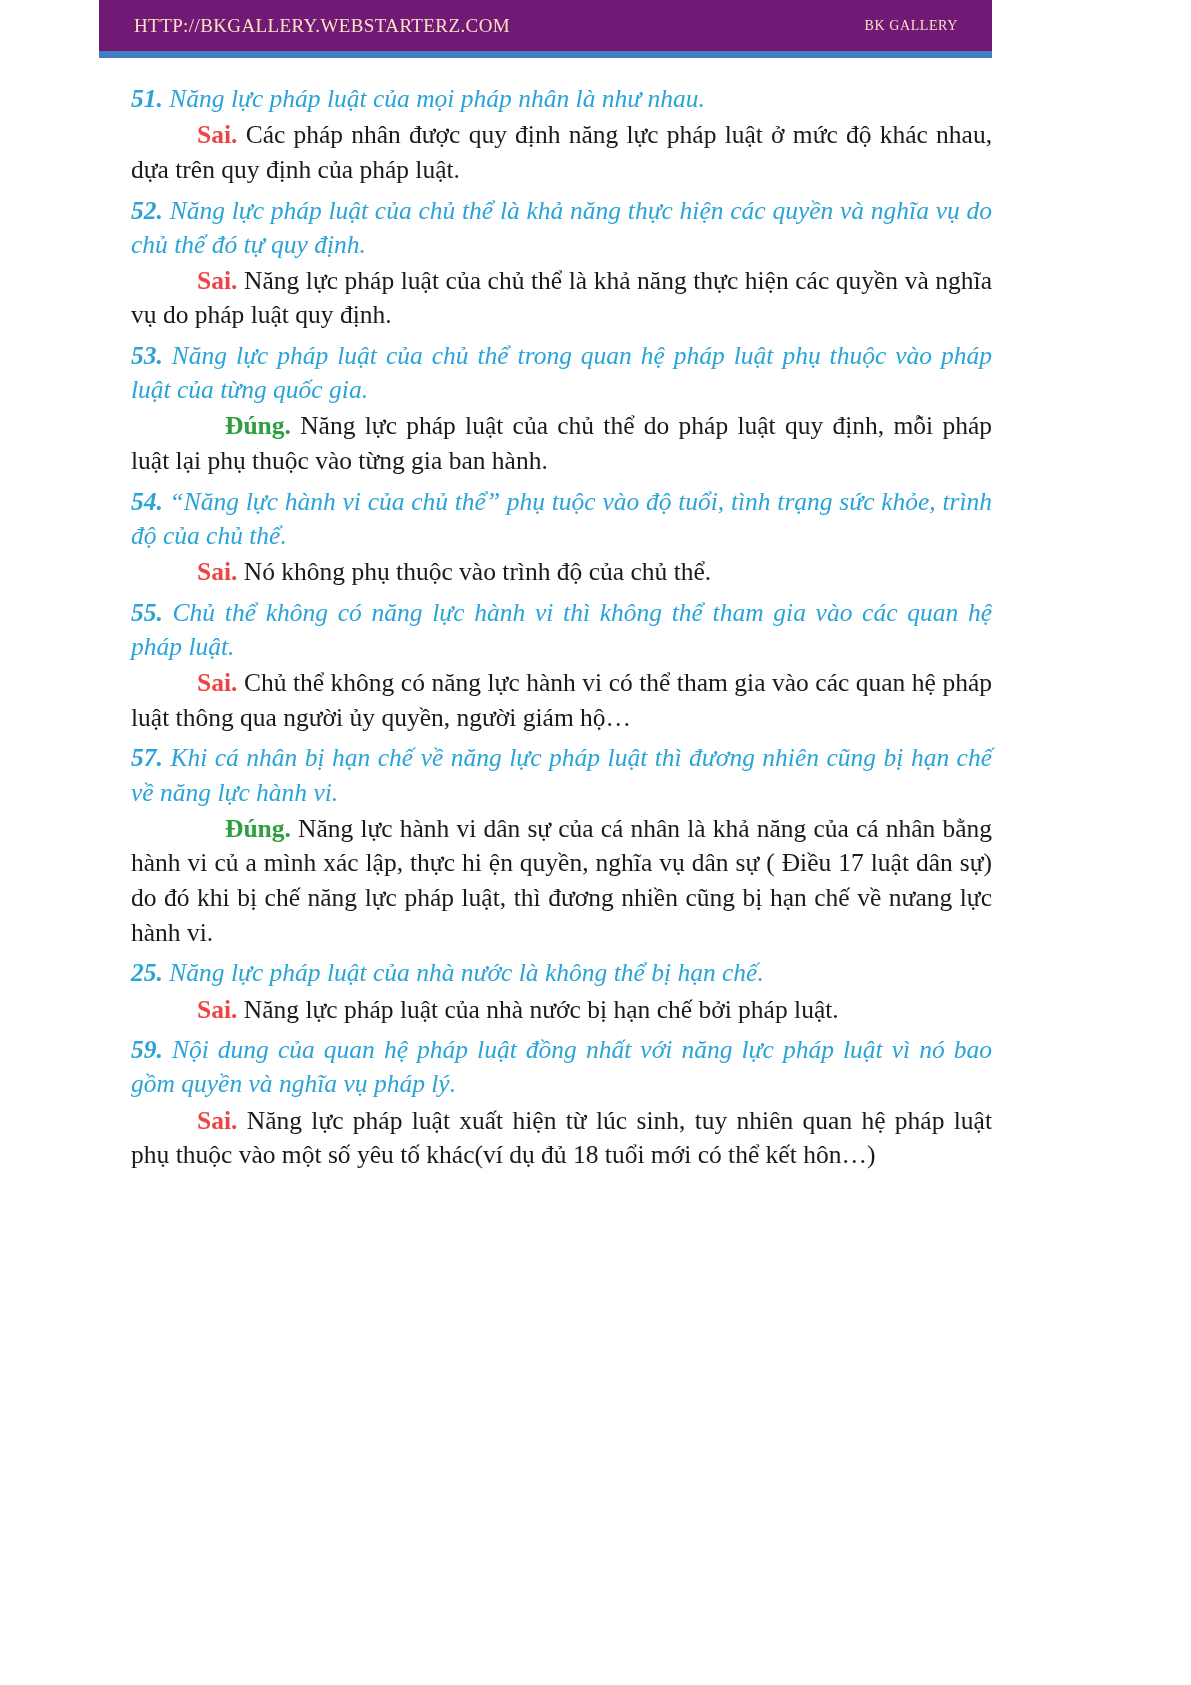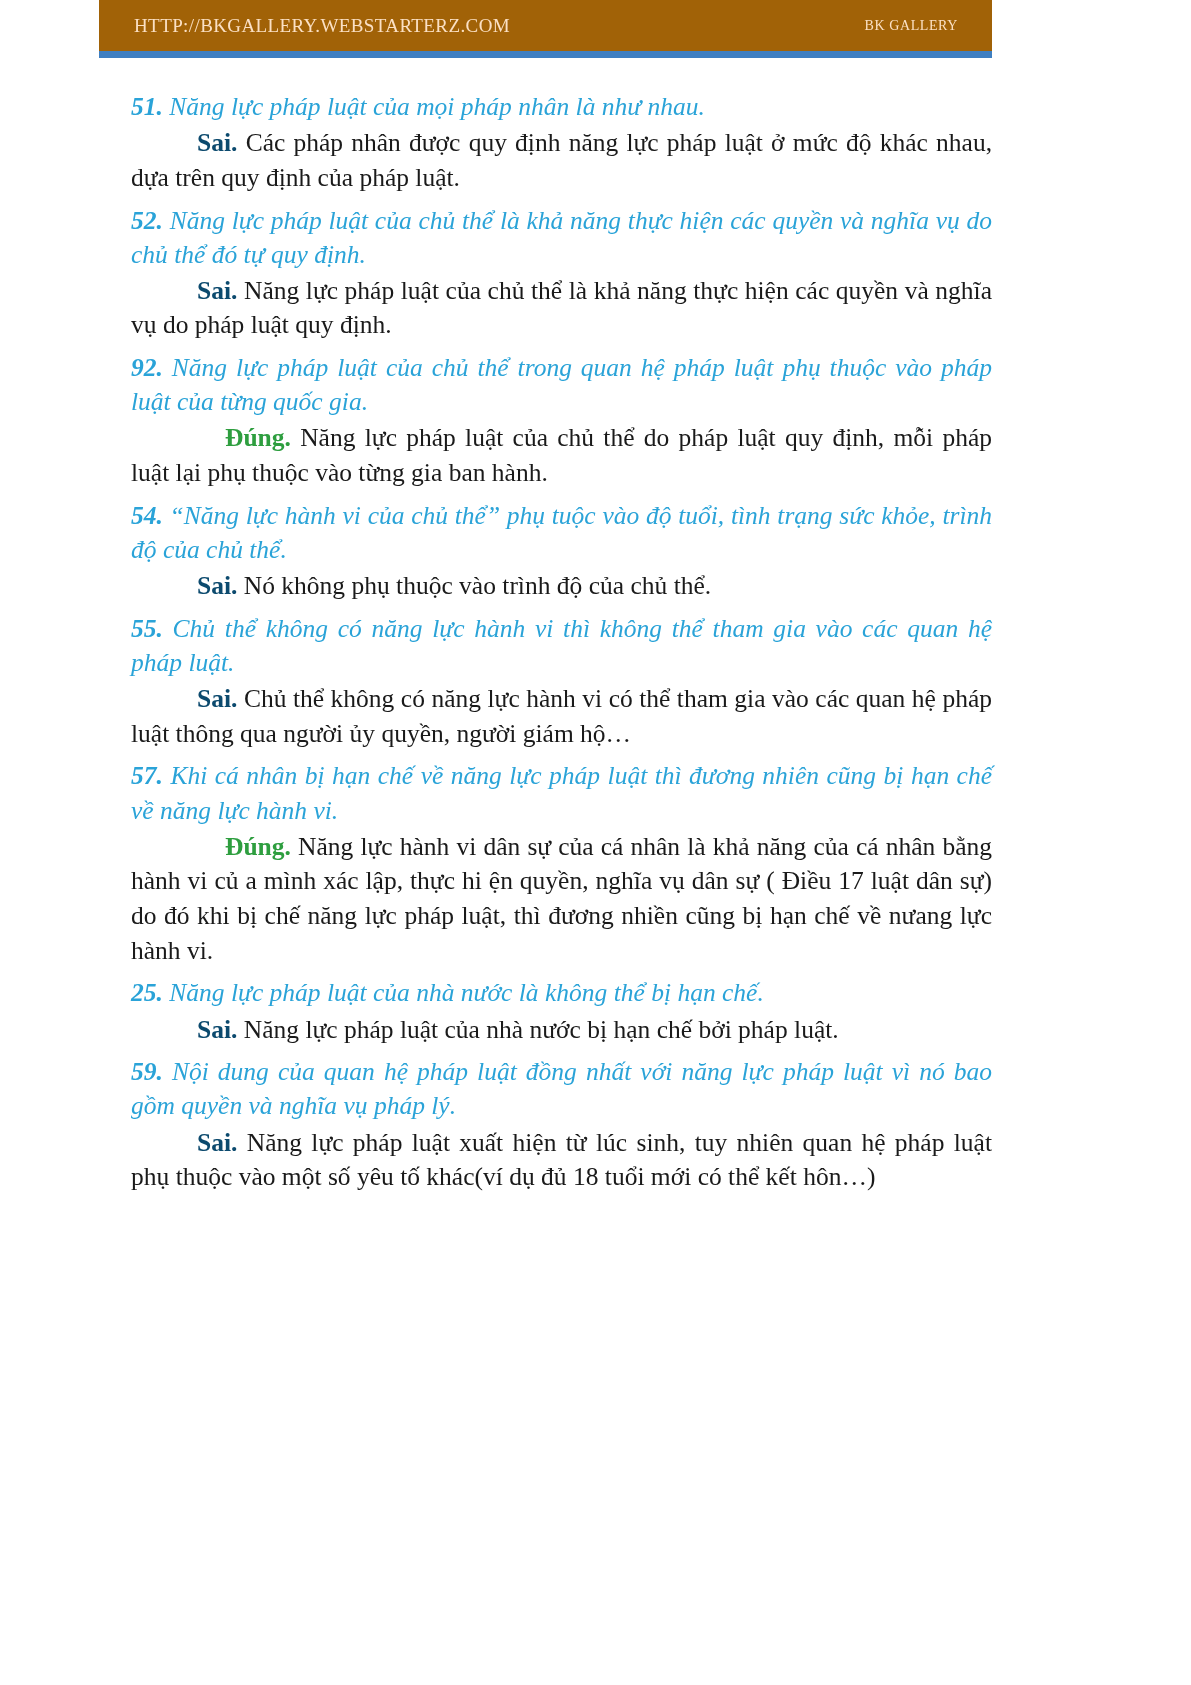--- a/index.html
+++ b/index.html
@@ -13,21 +13,21 @@
     position: relative;
     font-family: "Liberation Serif", serif;
     overflow: hidden;
   }
   .header-band {
     position: absolute;
     top: 0;
     left: 99px;
     width: 893px;
     height: 51px;
-    background: #a16207;
+    background: #701a75;
     display: flex;
     align-items: center;
     justify-content: space-between;
     box-sizing: border-box;
     padding: 0 34px 0 35px;
   }
   .header-band .bar-underline {
     position: absolute;
     left: 0;
     bottom: -7px;
@@ -57,36 +57,36 @@
   }
   .qa-block {
     margin-bottom: 2px;
   }
   .question {
     color: #2aa3d8;
     font-style: italic;
     font-size: 25.5px;
     line-height: 1.34;
     text-align: justify;
-    margin: 8px 0 2px 0;
+    margin: 0 0 2px 0;
   }
   .question .qnum {
     font-weight: bold;
     font-style: italic;
   }
   .answer {
     color: #1a1a1a;
     font-size: 25.5px;
     line-height: 1.36;
     text-align: justify;
     margin: 0 0 6px 0;
     text-indent: 66px;
   }
   .verdict-sai {
-    color: #0c4a6e;
+    color: #ef4444;
     font-weight: bold;
   }
   .verdict-dung {
     color: #2e9e3f;
     font-weight: bold;
     margin-left: 28px;
   }
   .footer-strip {
     position: absolute;
     left: 0;
@@ -109,21 +109,21 @@
   <div id="qa-list">
       <div class="qa-block">
         <p class="question"><span class="qnum">51.</span> <span>Năng lực pháp luật của mọi pháp nhân là như nhau.</span></p>
         <p class="answer"><span class="verdict-sai">Sai.</span> <span>Các pháp nhân được quy định năng lực pháp luật ở mức độ khác nhau, dựa trên quy định của pháp luật.</span></p>
       </div>
       <div class="qa-block">
         <p class="question"><span class="qnum">52.</span> <span>Năng lực pháp luật của chủ thể là khả năng thực hiện các quyền và nghĩa vụ do chủ thể đó tự quy định.</span></p>
         <p class="answer"><span class="verdict-sai">Sai.</span> <span>Năng lực pháp luật của chủ thể là khả năng thực hiện các quyền và nghĩa vụ do pháp luật quy định.</span></p>
       </div>
       <div class="qa-block">
-        <p class="question"><span class="qnum">92.</span> <span>Năng lực pháp luật của chủ thể trong quan hệ pháp luật phụ thuộc vào pháp luật của từng quốc gia.</span></p>
+        <p class="question"><span class="qnum">53.</span> <span>Năng lực pháp luật của chủ thể trong quan hệ pháp luật phụ thuộc vào pháp luật của từng quốc gia.</span></p>
         <p class="answer"><span class="verdict-dung">Đúng.</span> <span>Năng lực pháp luật của chủ thể do pháp luật quy định, mỗi pháp luật lại phụ thuộc vào từng gia ban hành.</span></p>
       </div>
       <div class="qa-block">
         <p class="question"><span class="qnum">54.</span> <span>“Năng lực hành vi của chủ thể” phụ tuộc vào độ tuổi, tình trạng sức khỏe, trình độ của chủ thể.</span></p>
         <p class="answer"><span class="verdict-sai">Sai.</span> <span>Nó không phụ thuộc vào trình độ của chủ thể.</span></p>
       </div>
       <div class="qa-block">
         <p class="question"><span class="qnum">55.</span> <span>Chủ thể không có năng lực hành vi thì không thể tham gia vào các quan hệ pháp luật.</span></p>
         <p class="answer"><span class="verdict-sai">Sai.</span> <span>Chủ thể không có năng lực hành vi có thể tham gia vào các quan hệ pháp luật thông qua người ủy quyền, người giám hộ…</span></p>
       </div>

